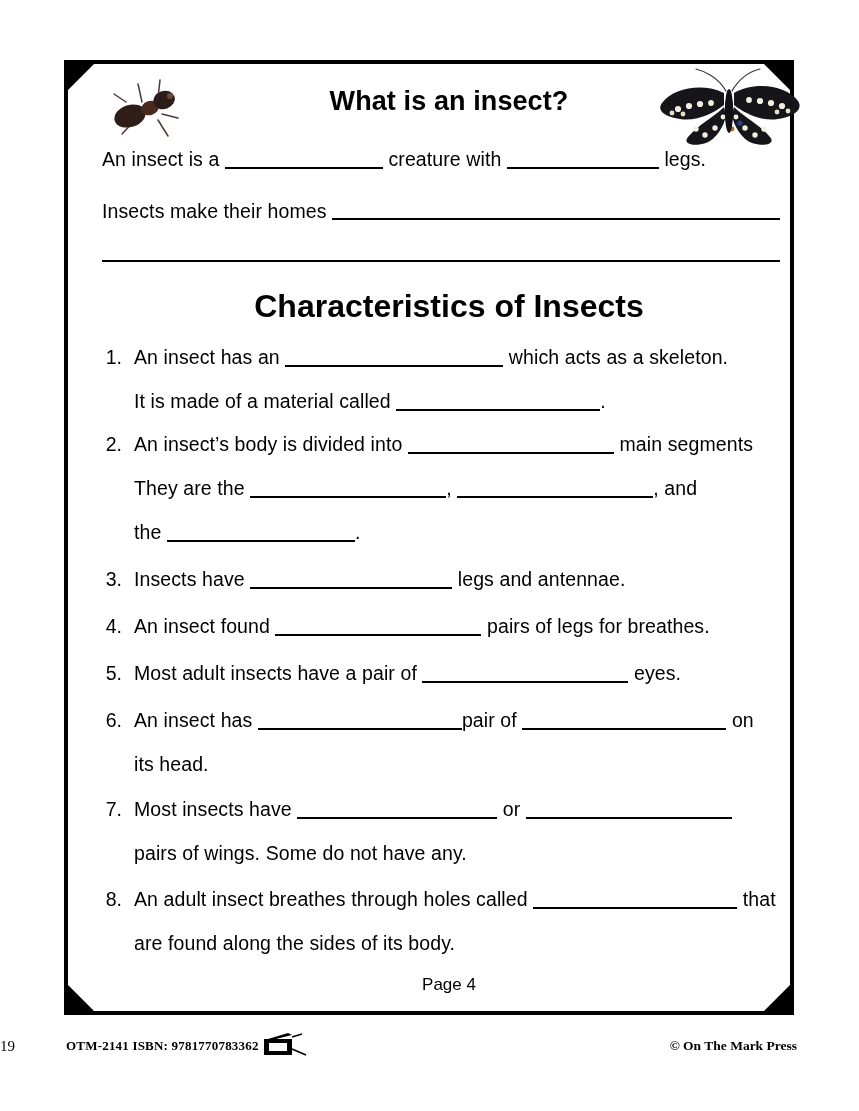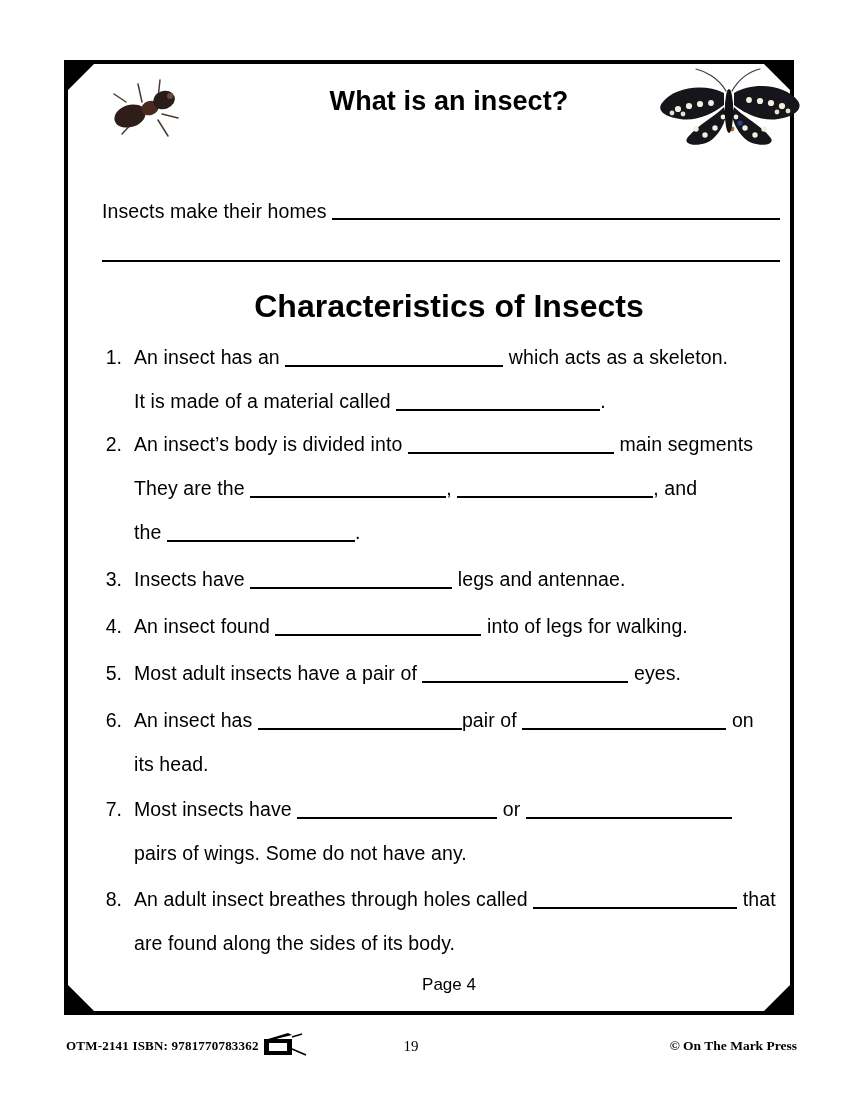--- a/index.html
+++ b/index.html
@@ -166,21 +166,20 @@
     left: 258px;
     top: -7px;
     width: 56px;
     height: 30px;
   }
   .footer-center {
     position: absolute;
     left: 0;
     top: 0;
     width: 822px;
-    text-align: center;
     font-family: "Liberation Serif", serif;
     font-size: 15px;
   }
   .footer-right {
     position: absolute;
     right: 62px;
     top: 0;
     font-family: "Liberation Serif", serif;
     font-size: 13.5px;
     font-weight: bold;
@@ -253,20 +252,27 @@
         <circle cx="20" cy="48" r="2.4"></circle>
           <circle cx="31" cy="49" r="2.4"></circle>
         <circle cx="136" cy="46" r="2.4"></circle>
           <circle cx="125" cy="47" r="2.4"></circle>
       </g>
       <circle cx="88" cy="58" r="2.6" fill="#2a3f8a"></circle>
       <circle cx="80" cy="64" r="2.4" fill="#b5651d"></circle>
       <ellipse cx="77" cy="46" rx="4.2" ry="22" fill="#101015"></ellipse>
     </svg>
 
+    <div class="line" style="left:18px; top:88px;">
+      <span>An insect is a</span>
+      <span class="blank" style="width:158px;"></span>
+      <span>creature with</span>
+      <span class="blank" style="width:152px;"></span>
+      <span>legs.</span>
+    </div>
 
     <div class="line" style="left:18px; top:140px;">
       <span>Insects make their homes</span>
     </div>
     <div class="rule" style="left:248px; top:158px; width:448px;"></div>
     <div class="rule" style="left:18px; top:200px; width:678px;"></div>
 
     <div class="section-title">Characteristics of Insects</div>
 
     <div class="num" style="left:16px; top:286px;">1.</div>
@@ -300,21 +306,21 @@
     <div class="item" style="left:50px; top:508px;">
       <span>Insects have</span>
       <span class="blank" style="width:202px;"></span>
       <span>legs and antennae.</span>
     </div>
 
     <div class="num" style="left:16px; top:555px;">4.</div>
     <div class="item" style="left:50px; top:555px;">
       <span>An insect found</span>
       <span class="blank" style="width:206px;"></span>
-      <span>into of legs for walking.</span>
+      <span>pairs of legs for breathes.</span>
     </div>
 
     <div class="num" style="left:16px; top:602px;">5.</div>
     <div class="item" style="left:50px; top:602px;">
       <span>Most adult insects have a pair of</span>
       <span class="blank" style="width:206px;"></span>
       <span>eyes.</span>
     </div>
 
     <div class="num" style="left:16px; top:649px;">6.</div>

